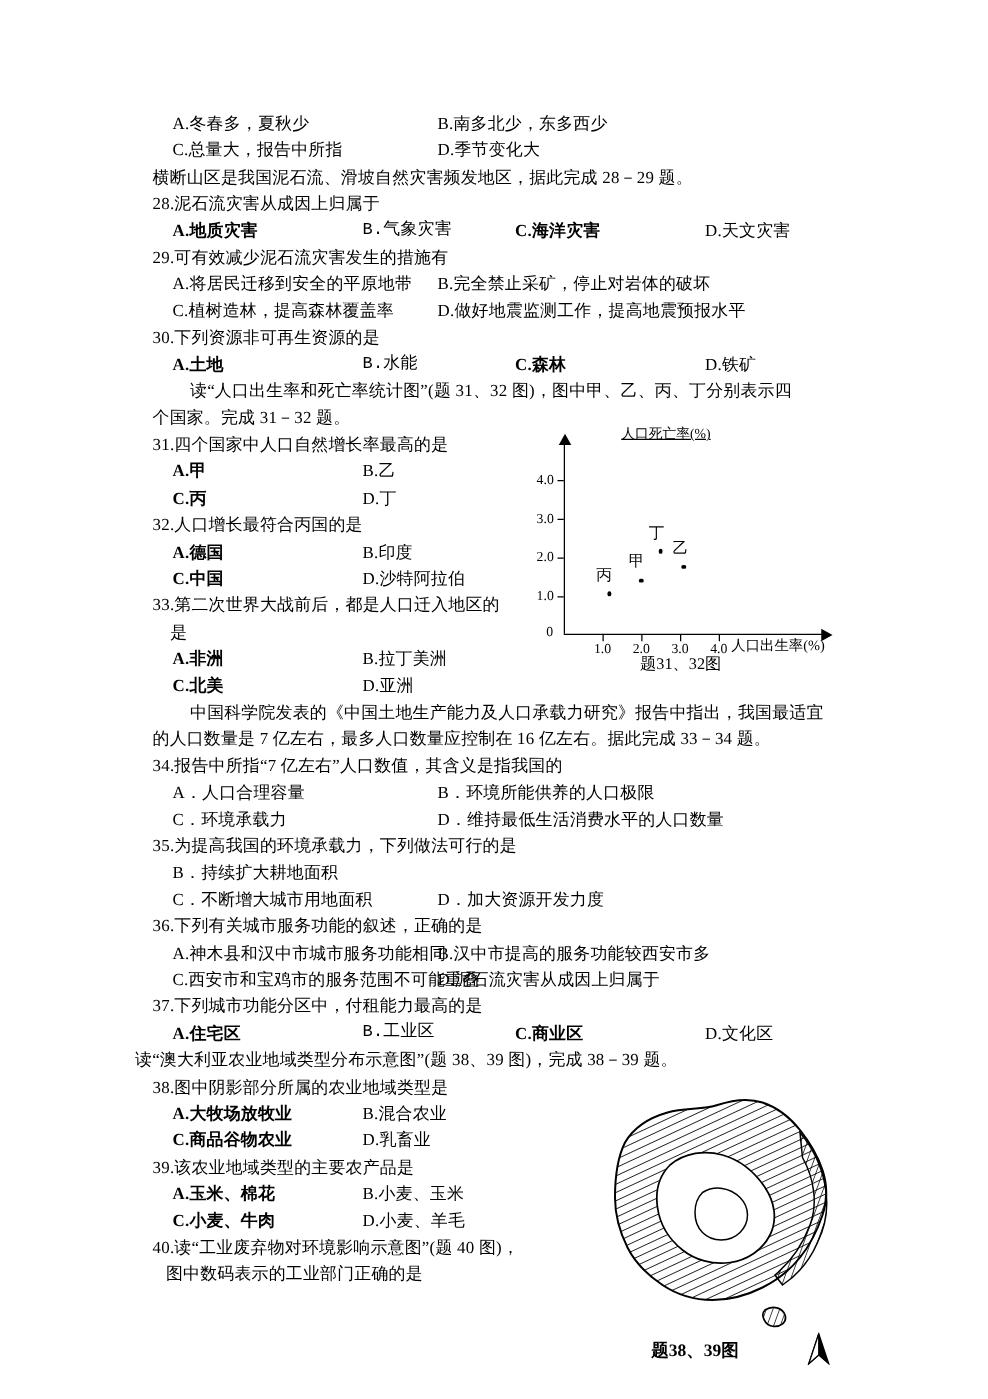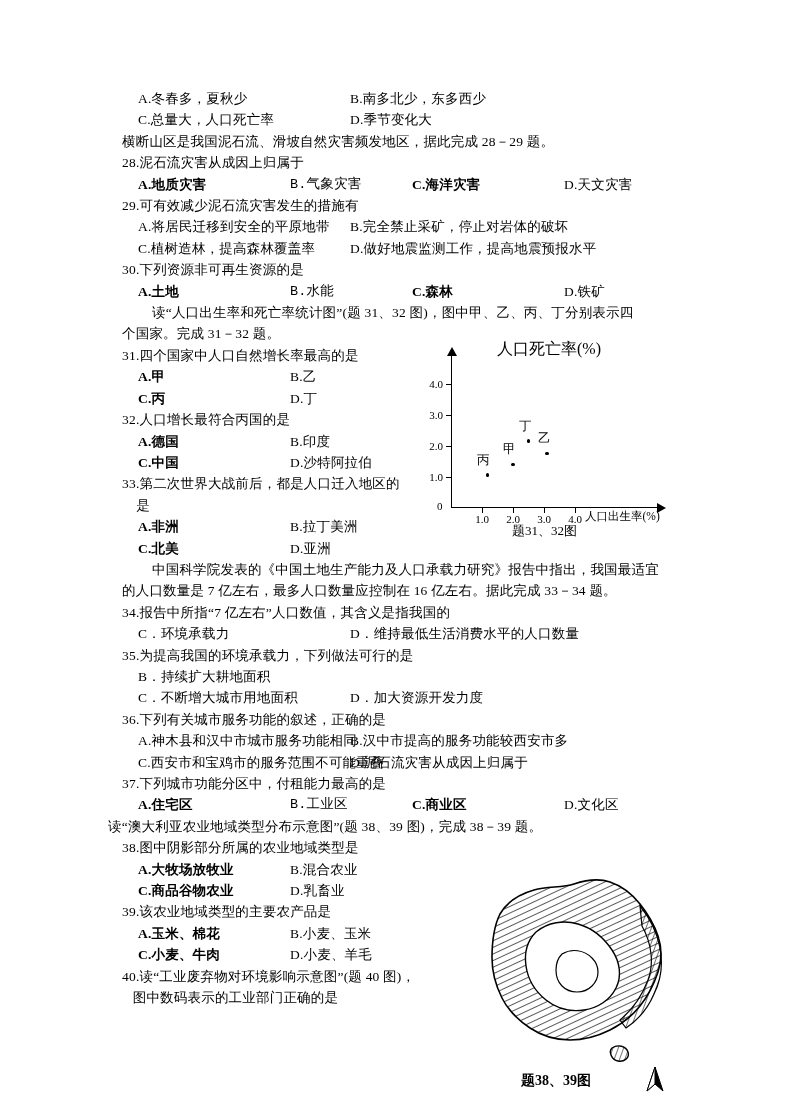--- a/index.html
+++ b/index.html
@@ -38,21 +38,21 @@
   .w210{width:212px;display:inline-block;}
 
   
   .chart{
     position:absolute;
     left:425px;top:339px;
     width:262px;height:195px;
   }
   .chart .ytitle{
     position:absolute;left:72px;top:0px;
-    font-size:16px;white-space:pre;
+    font-size:11px;white-space:pre;text-decoration:underline;
   }
   .chart .yaxis{
     position:absolute;left:26px;top:16px;width:1.4px;height:152px;background:#000;
   }
   .chart .xaxis{
     position:absolute;left:26px;top:168px;width:208px;height:1.4px;background:#000;
   }
   .chart .arrow-up{
     position:absolute;left:21.5px;top:8px;width:0;height:0;
     border-left:5px solid transparent;border-right:5px solid transparent;border-bottom:9px solid #000;
@@ -103,21 +103,21 @@
     position:absolute;left:644px;top:1066px;width:22px;height:26px;
   }
 </style>
 </head>
 <body>
 
 <div class="page">
 
   <div class="col">
     <div class="ln ind1 opts"><span class="w210">A.冬春多，夏秋少</span><span>B.南多北少，东多西少</span></div>
-    <div class="ln ind1 opts"><span class="w210">C.总量大，人口死亡率</span><span>D.季节变化大</span></div>
+    <div class="ln ind1 opts"><span class="w210">C.总量大，报告中所指</span><span>D.季节变化大</span></div>
     <div class="ln ind2">横断山区是我国泥石流、滑坡自然灾害频发地区，据此完成 28－29 题。</div>
     <div class="ln ind2">28.泥石流灾害从成因上归属于</div>
     <div class="ln ind1 opts"><span class="w150">A.地质灾害</span><span class="w120">B.气象灾害</span><span class="w150">C.海洋灾害</span><span>D.天文灾害</span></div>
     <div class="ln ind2">29.可有效减少泥石流灾害发生的措施有</div>
     <div class="ln ind1 opts"><span class="w210">A.将居民迁移到安全的平原地带</span><span>B.完全禁止采矿，停止对岩体的破坏</span></div>
     <div class="ln ind1 opts"><span class="w210">C.植树造林，提高森林覆盖率</span><span>D.做好地震监测工作，提高地震预报水平</span></div>
     <div class="ln ind2">30.下列资源非可再生资源的是</div>
     <div class="ln ind1 opts"><span class="w150">A.土地</span><span class="w120">B.水能</span><span class="w150">C.森林</span><span>D.铁矿</span></div>
     <div class="ln ind3">读“人口出生率和死亡率统计图”(题 31、32 图)，图中甲、乙、丙、丁分别表示四</div>
     <div class="ln ind2">个国家。完成 31－32 题。</div>
@@ -127,20 +127,21 @@
     <div class="ln ind2">32.人口增长最符合丙国的是</div>
     <div class="ln ind1 opts"><span class="w150">A.德国</span><span>B.印度</span></div>
     <div class="ln ind1 opts"><span class="w150">C.中国</span><span>D.沙特阿拉伯</span></div>
     <div class="ln ind2">33.第二次世界大战前后，都是人口迁入地区的</div>
     <div class="ln ind2">    是</div>
     <div class="ln ind1 opts"><span class="w150">A.非洲</span><span>B.拉丁美洲</span></div>
     <div class="ln ind1 opts"><span class="w150">C.北美</span><span>D.亚洲</span></div>
     <div class="ln ind3">中国科学院发表的《中国土地生产能力及人口承载力研究》报告中指出，我国最适宜</div>
     <div class="ln ind2">的人口数量是 7 亿左右，最多人口数量应控制在 16 亿左右。据此完成 33－34 题。</div>
     <div class="ln ind2">34.报告中所指“7 亿左右”人口数值，其含义是指我国的</div>
+    <div class="ln ind1 opts"><span class="w210">A．人口合理容量</span><span>B．环境所能供养的人口极限</span></div>
     <div class="ln ind1 opts"><span class="w210">C．环境承载力</span><span>D．维持最低生活消费水平的人口数量</span></div>
     <div class="ln ind2">35.为提高我国的环境承载力，下列做法可行的是</div>
     <div class="ln ind1 opts"><span>B．持续扩大耕地面积</span></div>
     <div class="ln ind1 opts"><span class="w210">C．不断增大城市用地面积</span><span>D．加大资源开发力度</span></div>
     <div class="ln ind2">36.下列有关城市服务功能的叙述，正确的是</div>
     <div class="ln ind1 opts"><span class="w210">A.神木县和汉中市城市服务功能相同</span><span>B.汉中市提高的服务功能较西安市多</span></div>
     <div class="ln ind1 opts"><span class="w210">C.西安市和宝鸡市的服务范围不可能重叠</span><span>D.泥石流灾害从成因上归属于</span></div>
     <div class="ln ind2">37.下列城市功能分区中，付租能力最高的是</div>
     <div class="ln ind1 opts"><span class="w150">A.住宅区</span><span class="w120">B.工业区</span><span class="w150">C.商业区</span><span>D.文化区</span></div>
     <div class="ln">读“澳大利亚农业地域类型分布示意图”(题 38、39 图)，完成 38－39 题。</div>

